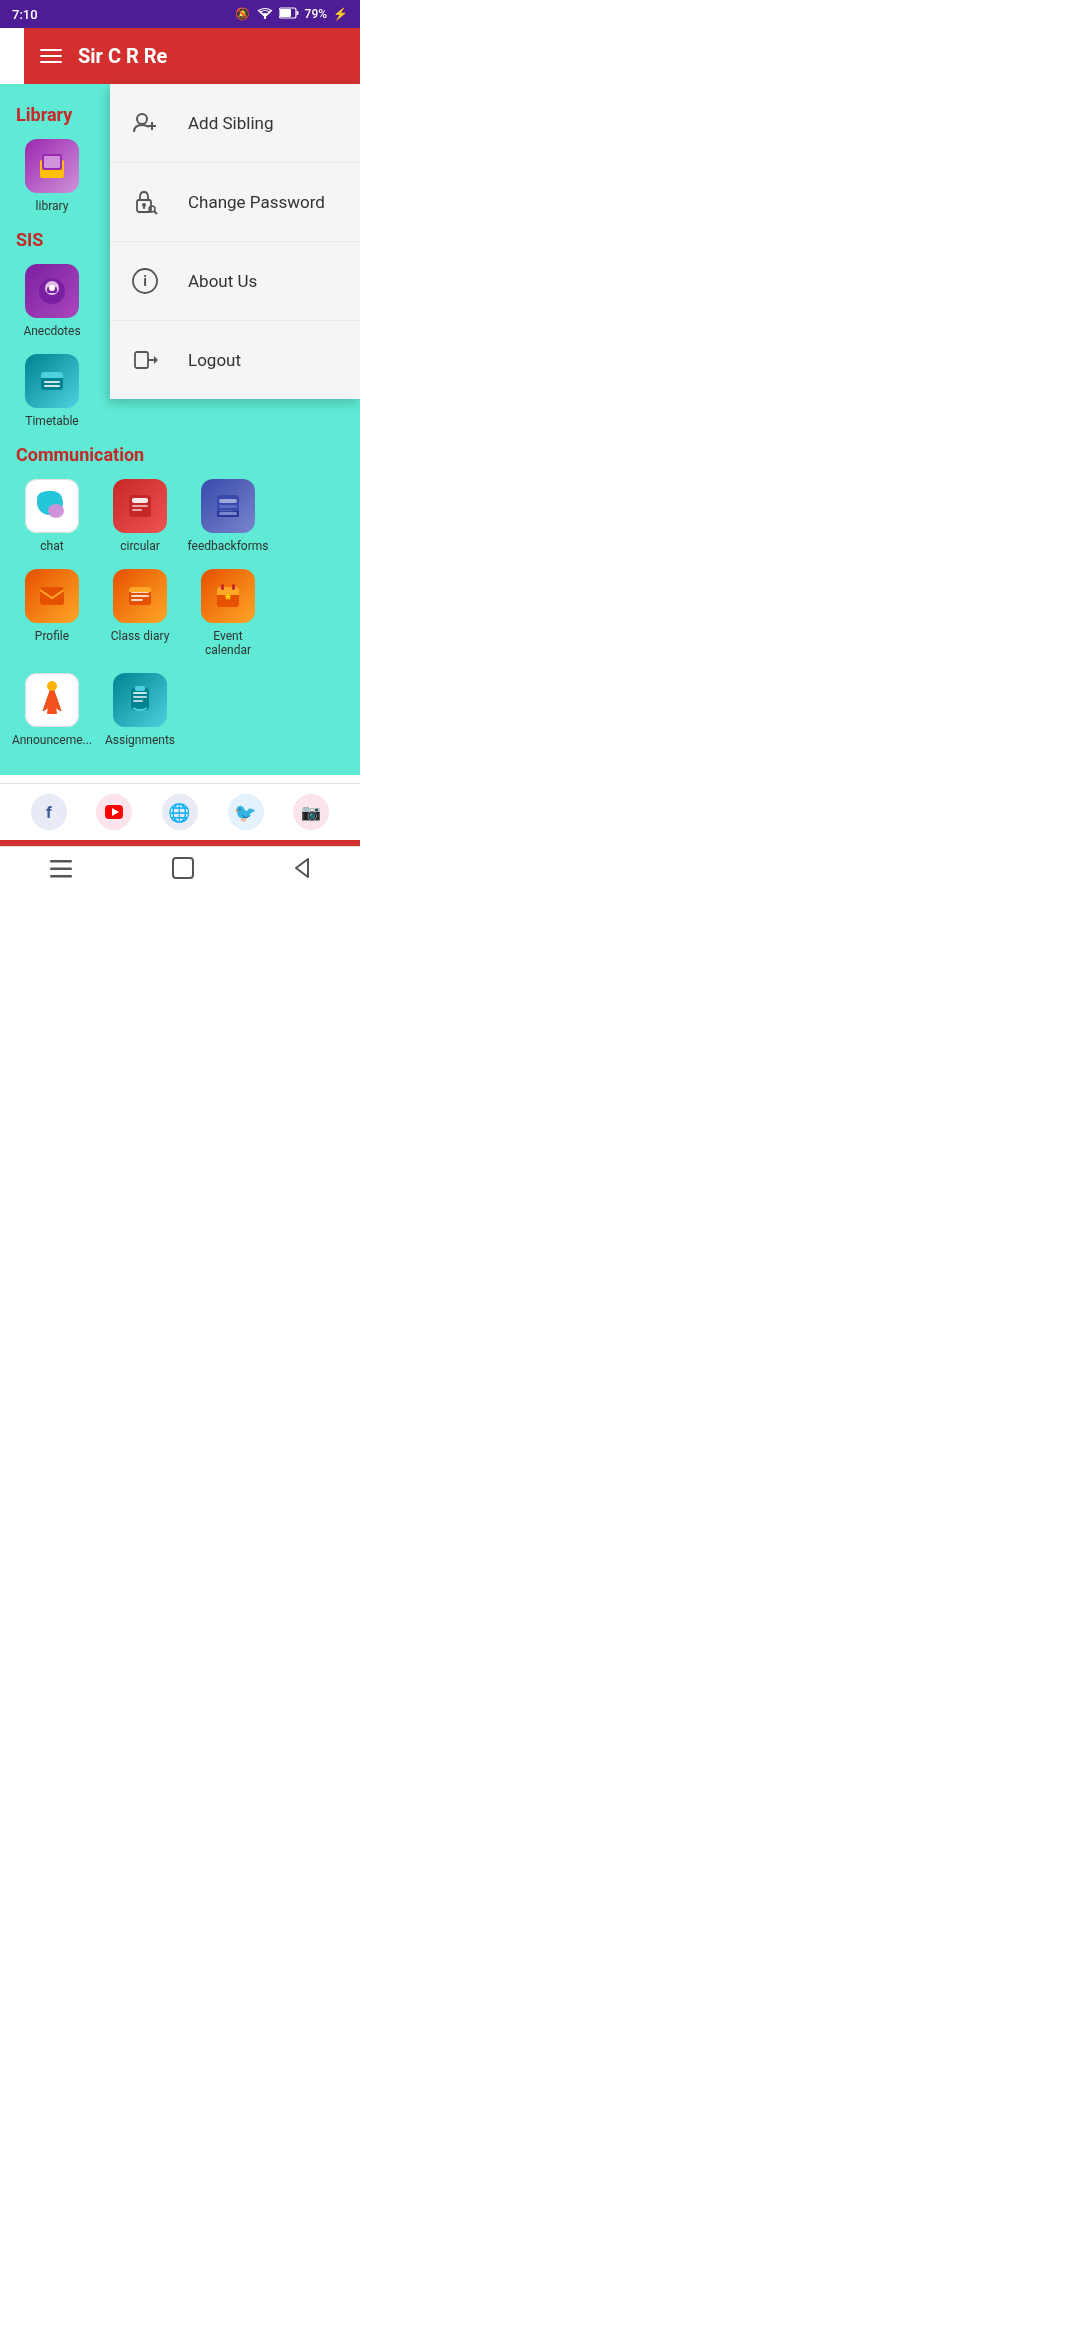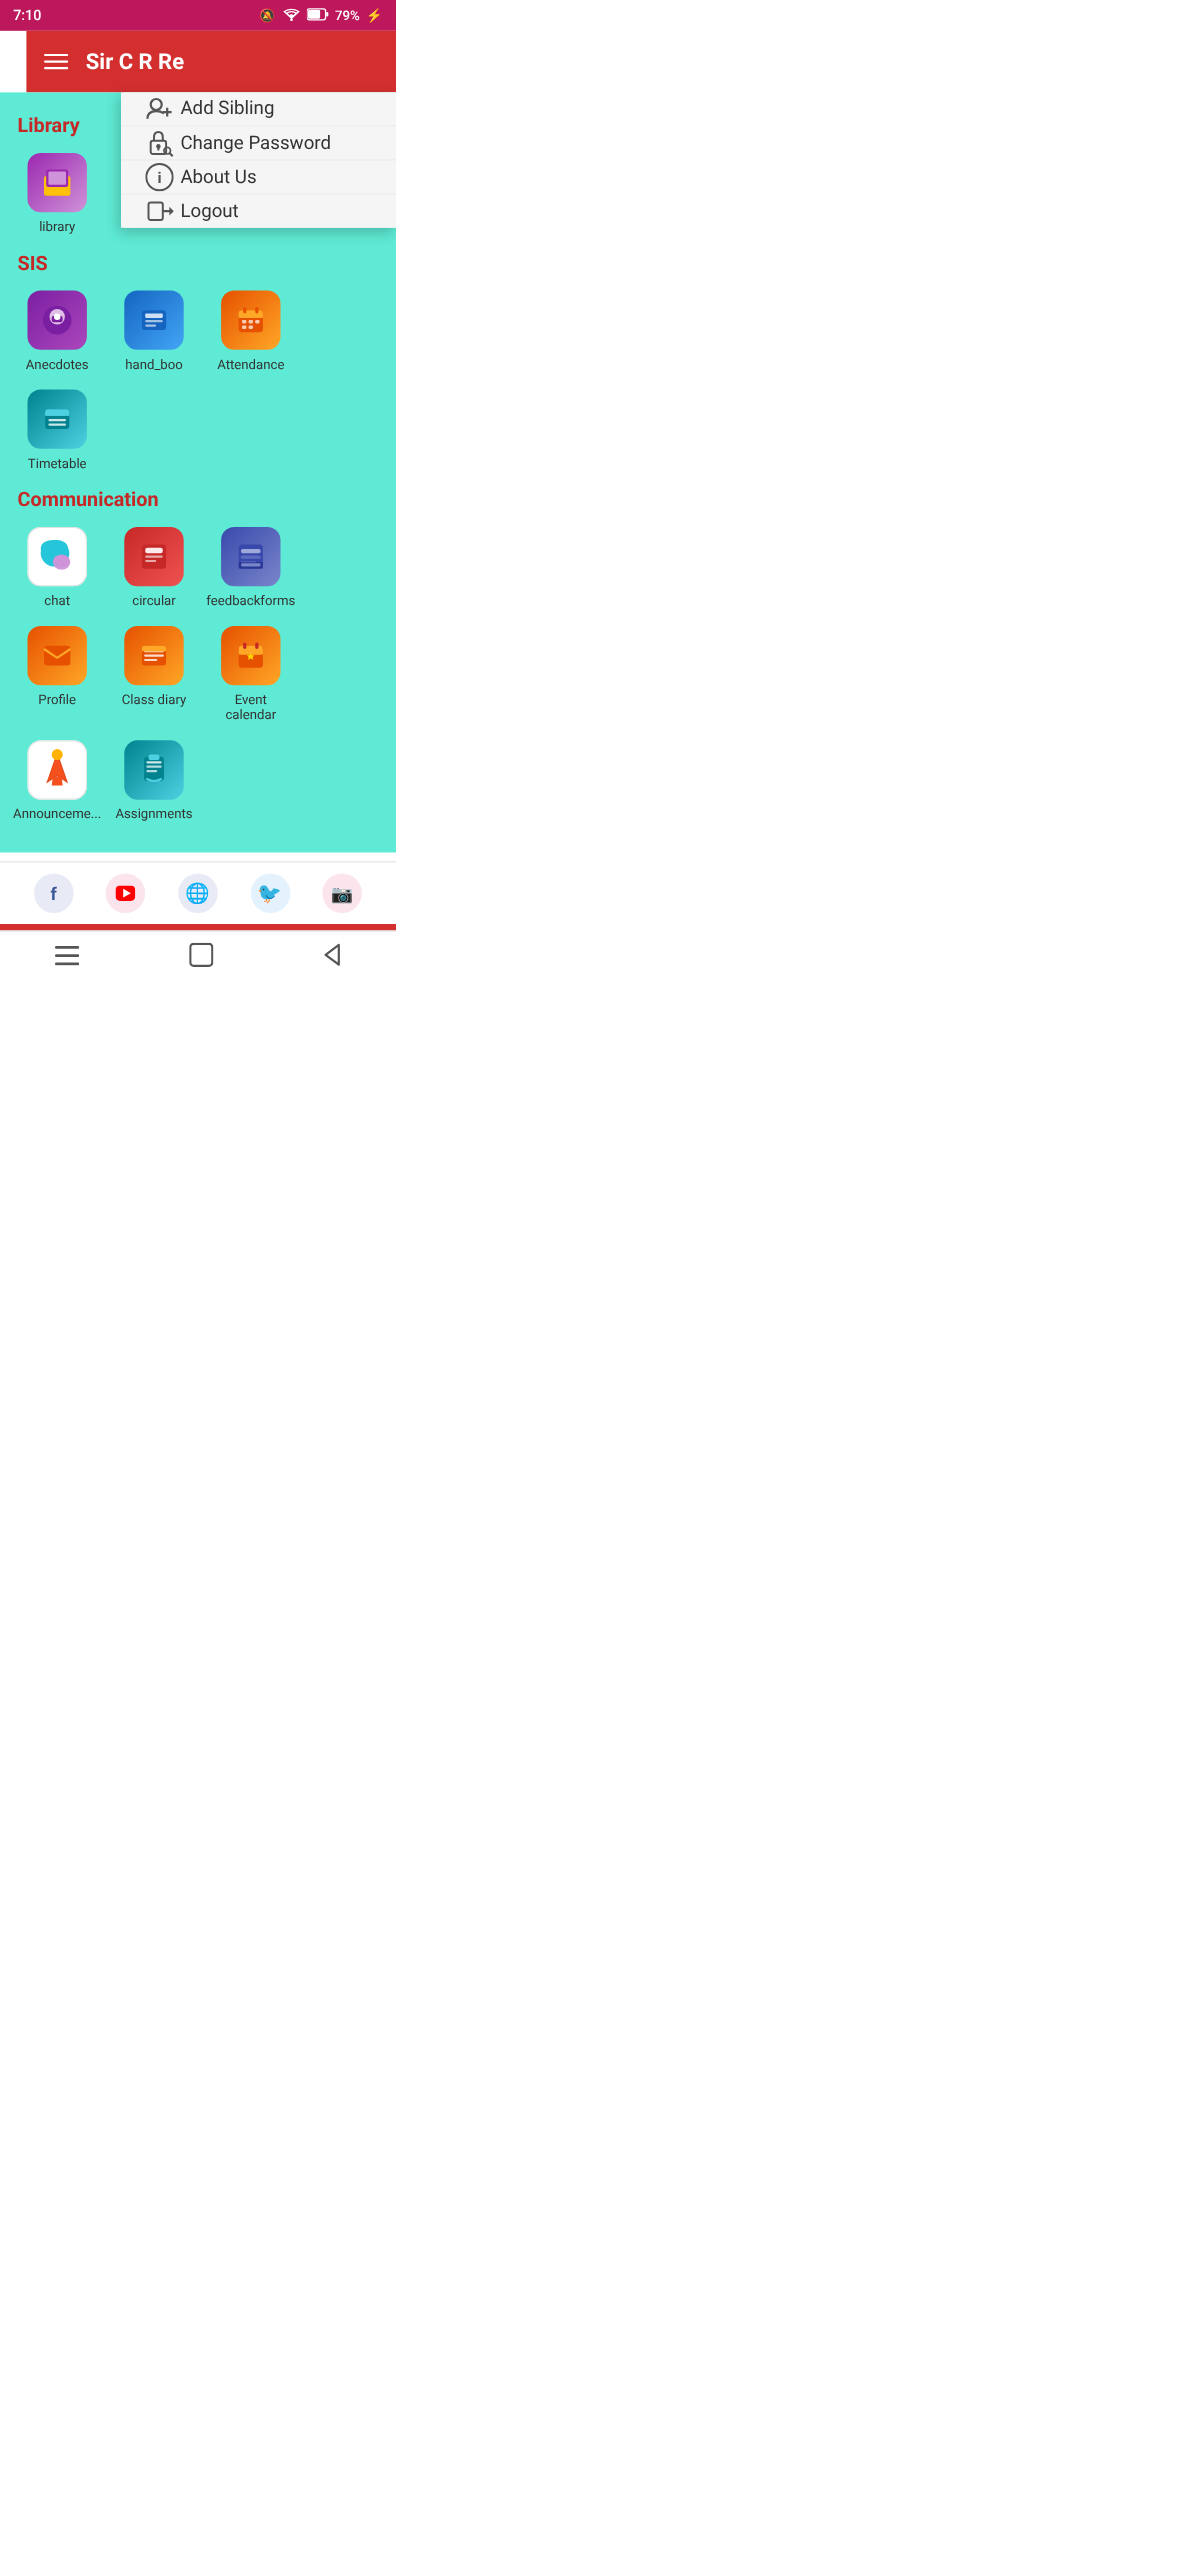--- a/index.html
+++ b/index.html
@@ -9,21 +9,21 @@
       width: 360px;
       min-height: 780px;
       font-family: 'Roboto', Arial, sans-serif;
       background: #fff;
       position: relative;
       overflow-x: hidden;
     }
 
     
     .status-bar {
-      background: #be185d;
+      background: #4c1d95;
       color: #fff;
       display: flex;
       justify-content: space-between;
       align-items: center;
       padding: 6px 12px;
       font-size: 13px;
       font-weight: 500;
       height: 28px;
     }
     .status-icons {
@@ -169,22 +169,22 @@
       width: 250px;
       background: #f5f5f5;
       box-shadow: -2px 4px 12px rgba(0,0,0,0.2);
       border-radius: 4px 0 0 4px;
       z-index: 100;
     }
 
     .dropdown-item {
       display: flex;
       align-items: center;
-      gap: 4px;
-      padding: 0 20px;
+      gap: 28px;
+      padding: 24px 20px;
       cursor: pointer;
       border-bottom: 1px solid #e8e8e8;
       background: #f5f5f5;
     }
     .dropdown-item:last-child {
       border-bottom: none;
     }
     .dropdown-icon {
       width: 30px;
       height: 30px;

